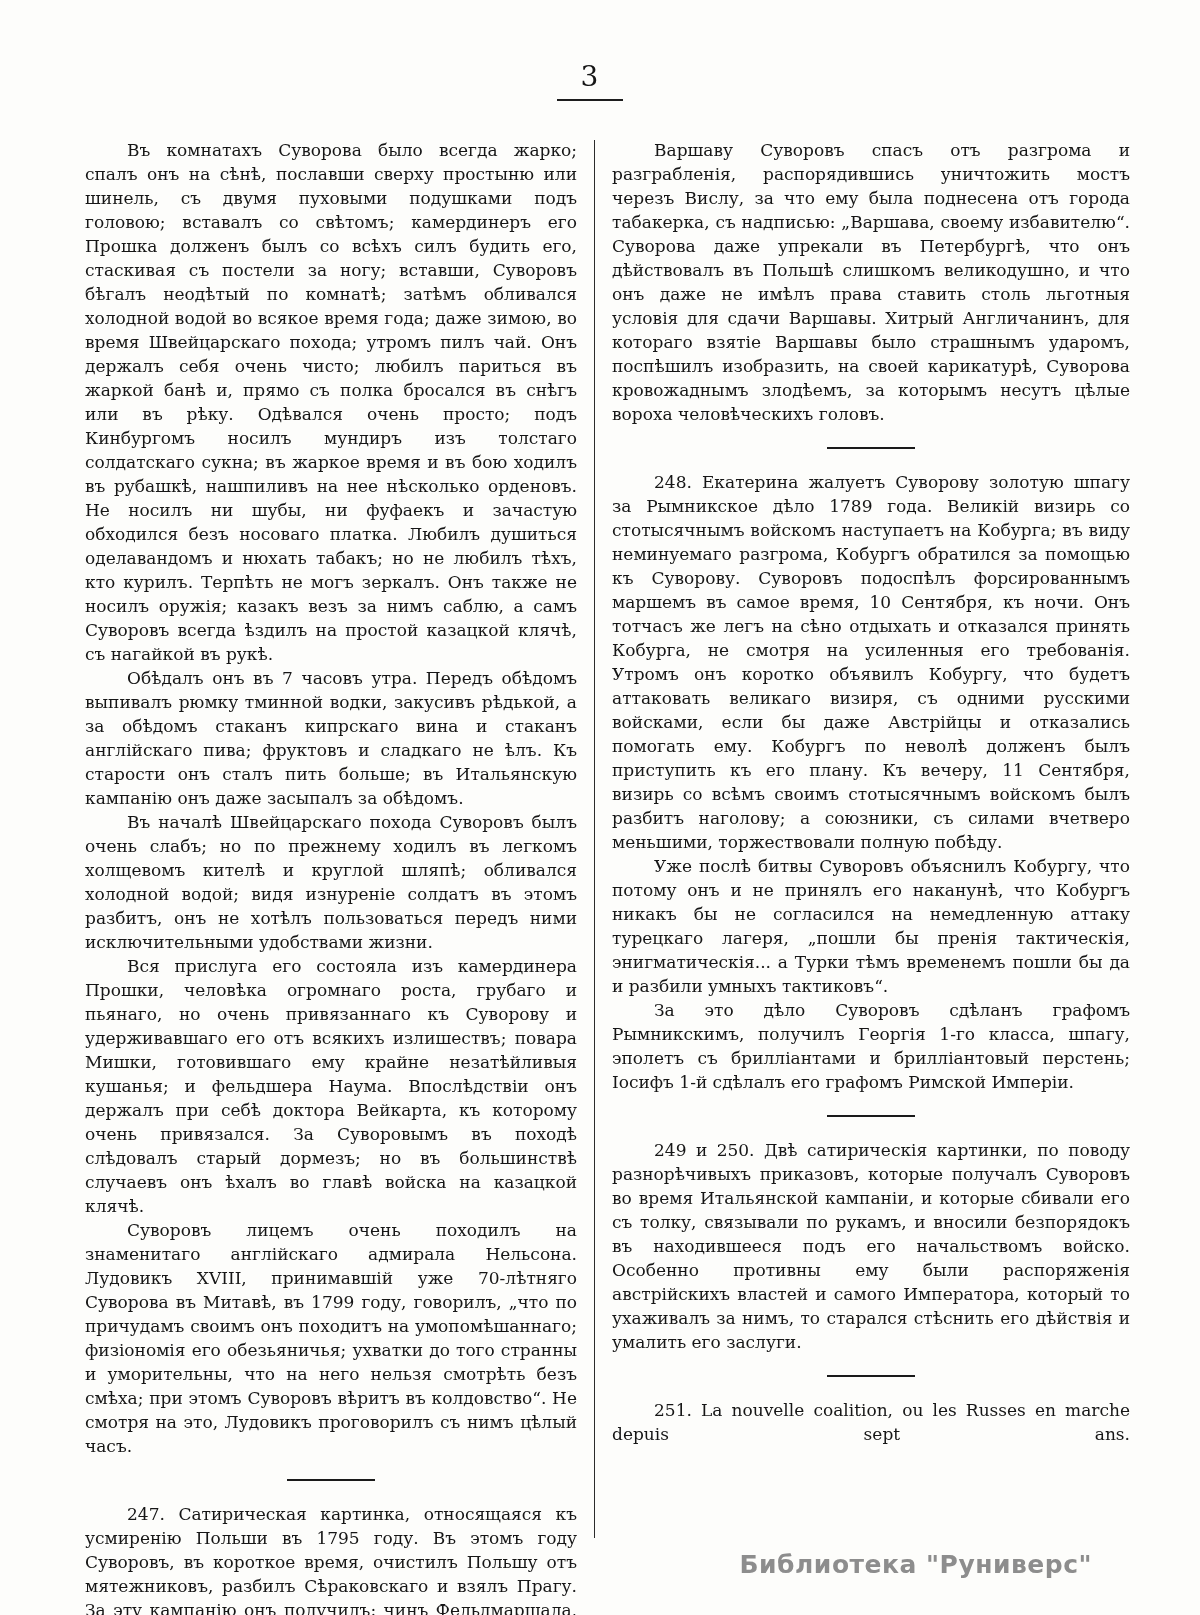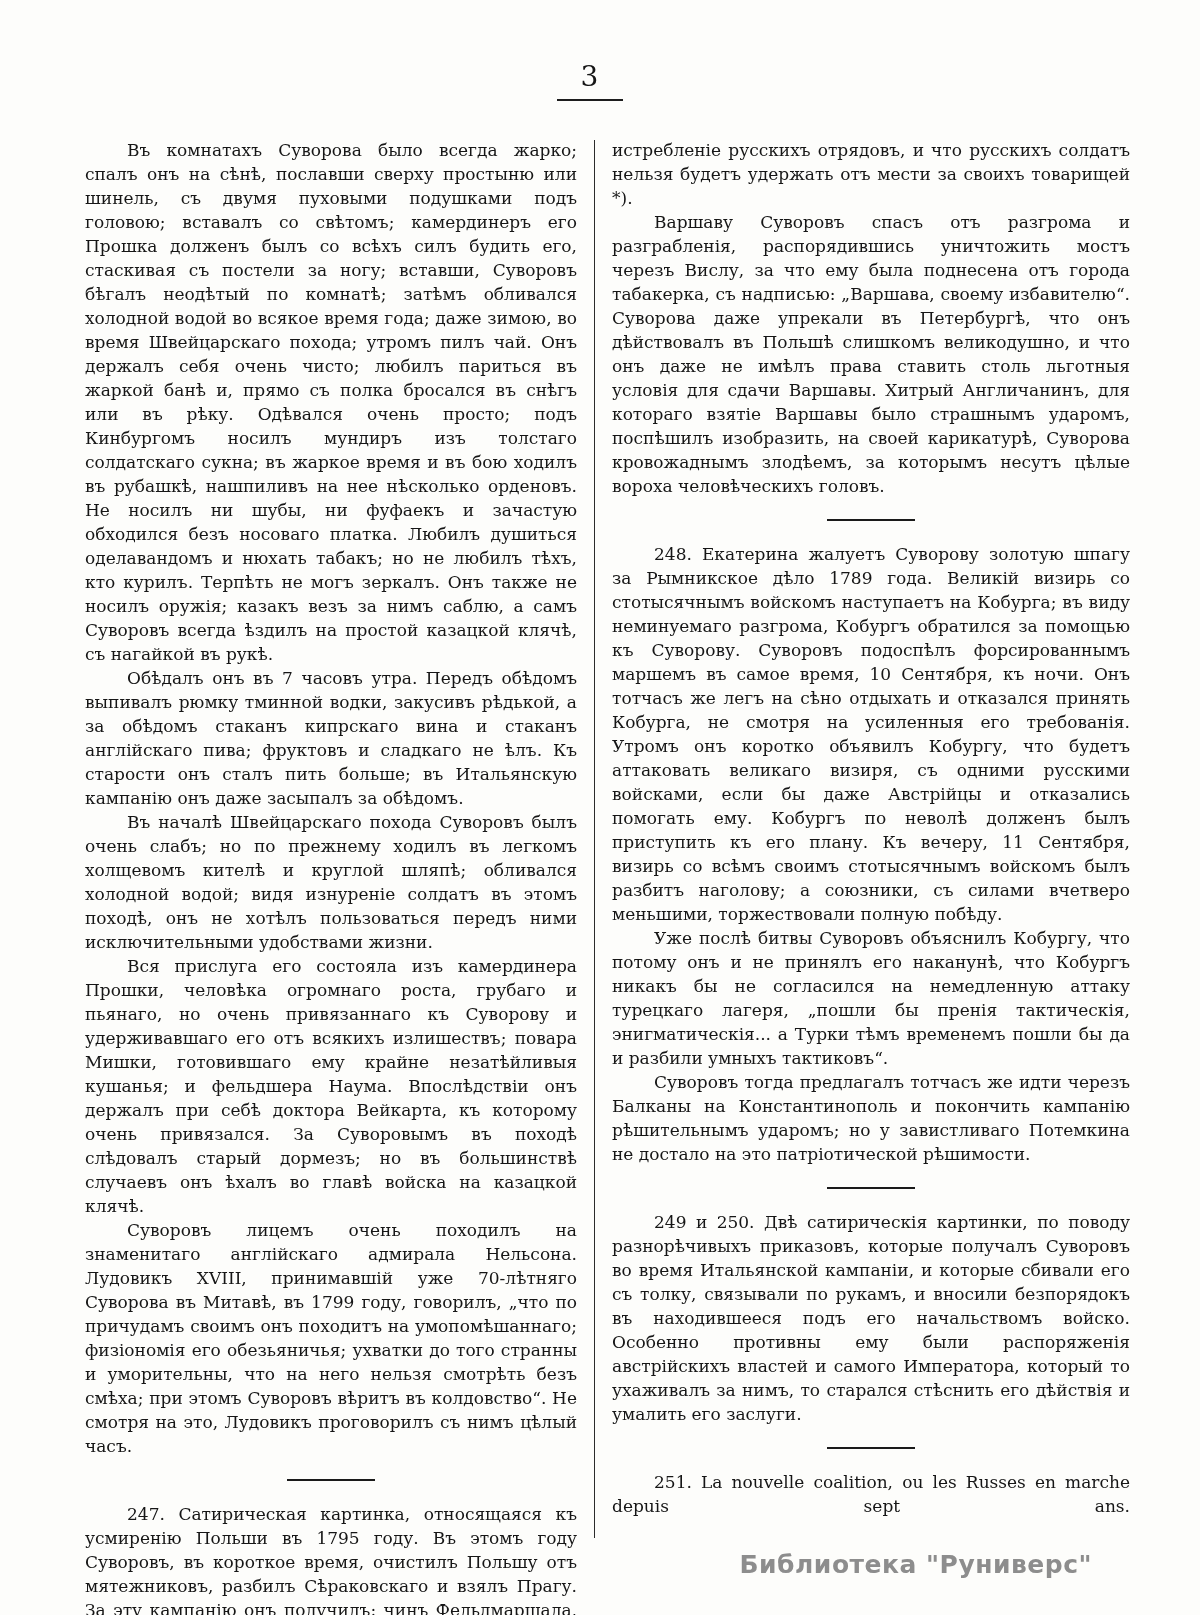--- a/index.html
+++ b/index.html
@@ -55,34 +55,33 @@
   <div class="page-number-wrap">
     <div class="page-number">3</div>
     <div class="page-number-rule"></div>
   </div>
 
   <div class="column-divider"></div>
 
   <div class="column col-left">
     <p class="para">Въ комнатахъ Суворова было всегда жарко; спалъ онъ на сѣнѣ, пославши сверху простыню или шинель, съ двумя пуховыми подушками подъ головою; вставалъ со свѣтомъ; камердинеръ его Прошка долженъ былъ со всѣхъ силъ будить его, стаскивая съ постели за ногу; вставши, Суворовъ бѣгалъ неодѣтый по комнатѣ; затѣмъ обливался холодной водой во всякое время года; даже зимою, во время Швейцарскаго похода; утромъ пилъ чай. Онъ держалъ себя очень чисто; любилъ париться въ жаркой банѣ и, прямо съ полка бросался въ снѣгъ или въ рѣку. Одѣвался очень просто; подъ Кинбургомъ носилъ мундиръ изъ толстаго солдатскаго сукна; въ жаркое время и въ бою ходилъ въ рубашкѣ, нашпиливъ на нее нѣсколько орденовъ. Не носилъ ни шубы, ни фуфаекъ и зачастую обходился безъ носоваго платка. Любилъ душиться оделавандомъ и нюхать табакъ; но не любилъ тѣхъ, кто курилъ. Терпѣть не могъ зеркалъ. Онъ также не носилъ оружія; казакъ везъ за нимъ саблю, а самъ Суворовъ всегда ѣздилъ на простой казацкой клячѣ, съ нагайкой въ рукѣ.</p>
     <p class="para">Обѣдалъ онъ въ 7 часовъ утра. Передъ обѣдомъ выпивалъ рюмку тминной водки, закусивъ рѣдькой, а за обѣдомъ стаканъ кипрскаго вина и стаканъ англійскаго пива; фруктовъ и сладкаго не ѣлъ. Къ старости онъ сталъ пить больше; въ Итальянскую кампанію онъ даже засыпалъ за обѣдомъ.</p>
-    <p class="para">Въ началѣ Швейцарскаго похода Суворовъ былъ очень слабъ; но по прежнему ходилъ въ легкомъ холщевомъ кителѣ и круглой шляпѣ; обливался холодной водой; видя изнуреніе солдатъ въ этомъ походѣ, онъ не хотѣлъ пользоваться передъ ними исключительными удобствами жизни.</p>
+    <p class="para">Въ началѣ Швейцарскаго похода Суворовъ былъ очень слабъ; но по прежнему ходилъ въ легкомъ холщевомъ кителѣ и круглой шляпѣ; обливался холодной водой; видя изнуреніе солдатъ въ этомъ разбитъ, онъ не хотѣлъ пользоваться передъ ними исключительными удобствами жизни.</p>
     <p class="para">Вся прислуга его состояла изъ камердинера Прошки, человѣка огромнаго роста, грубаго и пьянаго, но очень привязаннаго къ Суворову и удерживавшаго его отъ всякихъ излишествъ; повара Мишки, готовившаго ему крайне незатѣйливыя кушанья; и фельдшера Наума. Впослѣдствіи онъ держалъ при себѣ доктора Вейкарта, къ которому очень привязался. За Суворовымъ въ походѣ слѣдовалъ старый дормезъ; но въ большинствѣ случаевъ онъ ѣхалъ во главѣ войска на казацкой клячѣ.</p>
     <p class="para">Суворовъ лицемъ очень походилъ на знаменитаго англійскаго адмирала Нельсона. Лудовикъ XVIII, принимавшій уже 70-лѣтняго Суворова въ Митавѣ, въ 1799 году, говорилъ, „что по причудамъ своимъ онъ походитъ на умопомѣшаннаго; физіономія его обезьяничья; ухватки до того странны и уморительны, что на него нельзя смотрѣть безъ смѣха; при этомъ Суворовъ вѣритъ въ колдовство“. Не смотря на это, Лудовикъ проговорилъ съ нимъ цѣлый часъ.</p>
     <div class="sep"></div>
     <p class="para entry force-justify"><b>247.</b> <span>Сатирическая картинка, относящаяся къ усмиренію Польши въ 1795 году. Въ этомъ году Суворовъ, въ короткое время, очистилъ Польшу отъ мятежниковъ, разбилъ Сѣраковскаго и взялъ Прагу. За эту кампанію онъ получилъ: чинъ Фельдмаршала, съ жезломъ въ 15.000 рублей, и 7.000 душъ; Прусскіе ордена Чернаго и Краснаго орла, и портретъ Австрійскаго Императора, украшенный брилліантами. За штурмъ Праги назначено было, сверхъ того, выбить въ честь Суворова медаль. Павелъ I называлъ взятіе Праги жидовской рѣзнею и отмѣнилъ распоряженіе на счетъ медали, назначенной Екатериною. Въ самомъ дѣлѣ, рѣзня въ Прагѣ была страшная; но иначе и быть не могло: Прага была отлично укрѣплена; гарнизонъ дрался отчаянно; Поляки понимали, что имъ приходится разсчитываться за измѣнническое</span></p>
   </div>
 
   <div class="column col-right">
-    <p class="para noindent">истребленіе русскихъ отрядовъ, и что русскихъ солдатъ нельзя будетъ удержать отъ мести за своихъ товарищей *).</p>
     <p class="para">Варшаву Суворовъ спасъ отъ разгрома и разграбленія, распорядившись уничтожить мостъ черезъ Вислу, за что ему была поднесена отъ города табакерка, съ надписью: „Варшава, своему избавителю“. Суворова даже упрекали въ Петербургѣ, что онъ дѣйствовалъ въ Польшѣ слишкомъ великодушно, и что онъ даже не имѣлъ права ставить столь льготныя условія для сдачи Варшавы. Хитрый Англичанинъ, для котораго взятіе Варшавы было страшнымъ ударомъ, поспѣшилъ изобразить, на своей карикатурѣ, Суворова кровожаднымъ злодѣемъ, за которымъ несутъ цѣлые вороха человѣческихъ головъ.</p>
     <div class="sep"></div>
     <p class="para entry"><b>248. Екатерина жалуетъ Суворову золотую шпагу за Рымникское дѣло 1789 года.</b> <span>Великій визирь со стотысячнымъ войскомъ наступаетъ на Кобурга; въ виду неминуемаго разгрома, Кобургъ обратился за помощью къ Суворову. Суворовъ подоспѣлъ форсированнымъ маршемъ въ самое время, 10 Сентября, къ ночи. Онъ тотчасъ же легъ на сѣно отдыхать и отказался принять Кобурга, не смотря на усиленныя его требованія. Утромъ онъ коротко объявилъ Кобургу, что будетъ аттаковать великаго визиря, съ одними русскими войсками, если бы даже Австрійцы и отказались помогать ему. Кобургъ по неволѣ долженъ былъ приступить къ его плану. Къ вечеру, 11 Сентября, визирь со всѣмъ своимъ стотысячнымъ войскомъ былъ разбитъ наголову; а союзники, съ силами вчетверо меньшими, торжествовали полную побѣду.</span></p>
     <p class="para">Уже послѣ битвы Суворовъ объяснилъ Кобургу, что потому онъ и не принялъ его наканунѣ, что Кобургъ никакъ бы не согласился на немедленную аттаку турецкаго лагеря, „пошли бы пренія тактическія, энигматическія... а Турки тѣмъ временемъ пошли бы да и разбили умныхъ тактиковъ“.</p>
-    <p class="para">Суворовъ тогда предлагалъ тотчасъ же идти черезъ Балканы на Константинополь и покончить кампанію рѣшительнымъ ударомъ; но у завистливаго Потемкина не достало на это патріотической рѣшимости.</p>
+    <p class="para">За это дѣло Суворовъ сдѣланъ графомъ Рымникскимъ, получилъ Георгія 1-го класса, шпагу, эполетъ съ брилліантами и брилліантовый перстень; Іосифъ 1-й сдѣлалъ его графомъ Римской Имперіи.</p>
     <div class="sep"></div>
     <p class="para entry"><b>249 и 250.</b> <span>Двѣ сатирическія картинки, по поводу разнорѣчивыхъ приказовъ, которые получалъ Суворовъ во время Итальянской кампаніи, и которые сбивали его съ толку, связывали по рукамъ, и вносили безпорядокъ въ находившееся подъ его начальствомъ войско. Особенно противны ему были распоряженія австрійскихъ властей и самого Императора, который то ухаживалъ за нимъ, то старался стѣснить его дѣйствія и умалить его заслуги.</span></p>
     <div class="sep"></div>
     <p class="para entry force-justify"><b>251. La nouvelle coalition, ou les Russes en marche depuis sept ans.</b> </p>
 
   </div>
 
   <div class="watermark">Библиотека "Руниверс"</div>
 
 </div>

